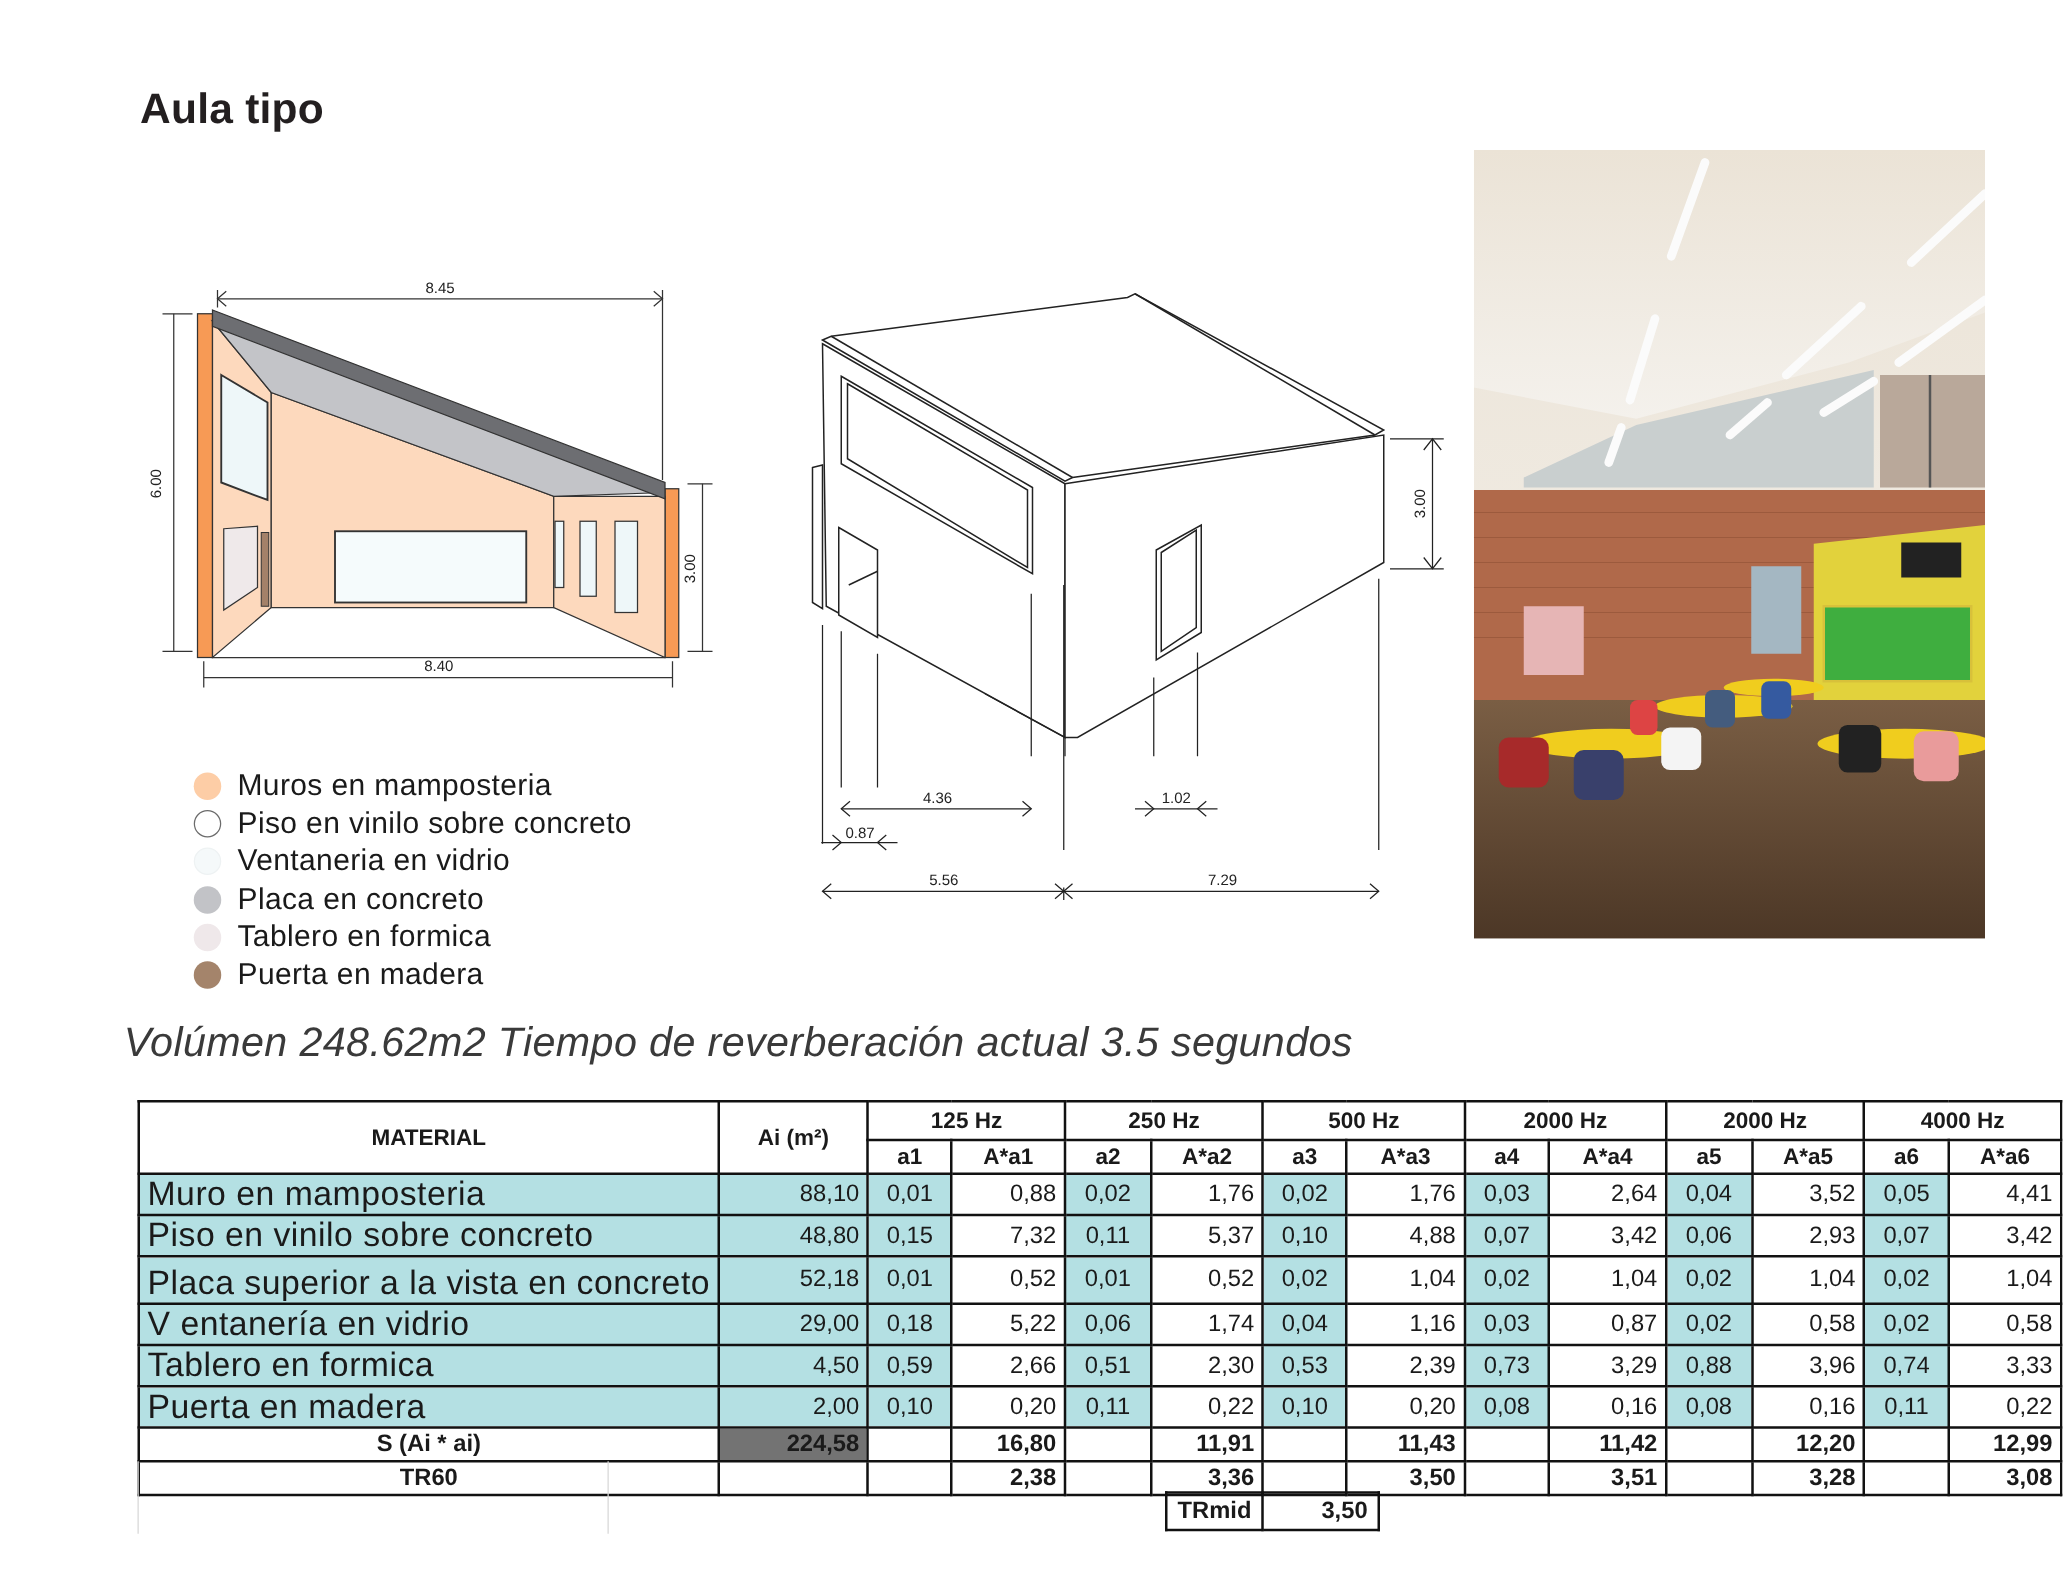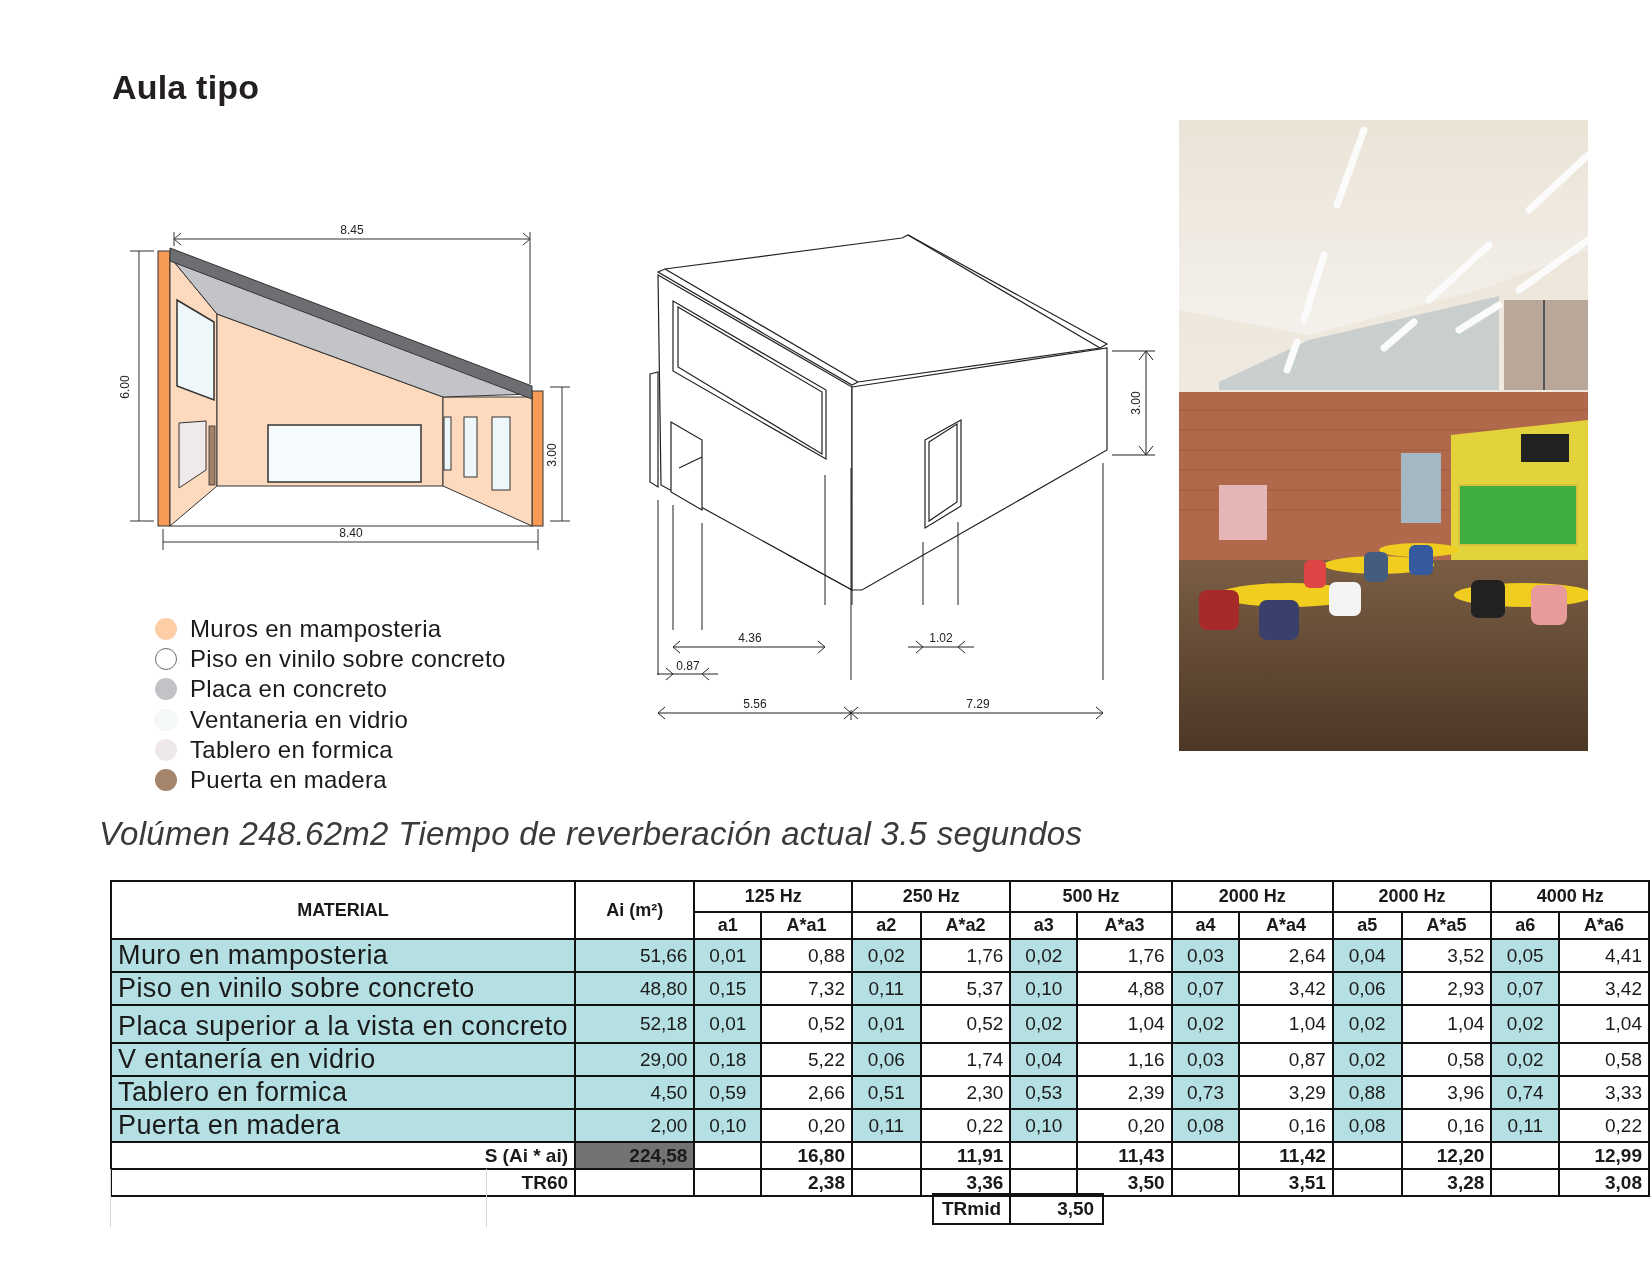--- a/index.html
+++ b/index.html
@@ -23,21 +23,21 @@
   table.acoustic td, table.acoustic th { border: 2.5px solid #111; padding: 0 6px; white-space: nowrap; overflow: hidden; }
   table.acoustic th { font-weight: bold; text-align: center; background: #fff; font-size: 18px; }
   .h1 { height: 31px; }
   .h2 { height: 27px; }
   .r { height: 27px; }
   .r-tall { height: 38px; }
   td.mat { background: #b4e0e3; font-size: 27px; letter-spacing: 0.4px; }
   td.ai { text-align: right; background: #b4e0e3; }
   td.coef { text-align: center; background: #b4e0e3; }
   td.prod { text-align: right; background: #fff; }
-  td.sum-label { text-align: right; font-weight: bold; background: #fff; }
+  td.sum-label { text-align: center; font-weight: bold; background: #fff; }
   td.sum-ai { text-align: right; font-weight: bold; background: #737373; }
   td.bold-r { text-align: right; font-weight: bold; }
   td.blank { background: #fff; }
 
   .under-lines { position: absolute; left: 110px; top: 1169px; width: 377px; height: 58px; border-left: 1px solid #d8d8d8; border-right: 1px solid #d8d8d8; }
 
   .trmid { position: absolute; left: 932px; top: 1193px; border-collapse: collapse; font-size: 19px; padding-left: 44px; }
   .trmid td { border: 2.5px solid #111; height: 30px; font-weight: bold; padding: 0 8px; }
   .trmid td.lab { width: 73px; text-align: right; }
   .trmid td.val { width: 93px; text-align: right; }
@@ -265,26 +265,26 @@
 <div class="legend">
   <div class="legend-item">
     <span class="legend-swatch" style="background:#fdcda6;"></span>
     <span class="legend-label">Muros en mamposteria</span>
   </div>
   <div class="legend-item">
     <span class="legend-swatch" style="background:#ffffff; border:1.5px solid #6b6b6b;"></span>
     <span class="legend-label">Piso en vinilo sobre concreto</span>
   </div>
   <div class="legend-item">
+    <span class="legend-swatch" style="background:#f5f9fa; border:1px solid #eef2f3;"></span>
+    <span class="legend-label">Ventaneria en vidrio</span>
+  </div>
+  <div class="legend-item">
     <span class="legend-swatch" style="background:#c2c3c7;"></span>
     <span class="legend-label">Placa en concreto</span>
-  </div>
-  <div class="legend-item">
-    <span class="legend-swatch" style="background:#f5f9fa; border:1px solid #eef2f3;"></span>
-    <span class="legend-label">Ventaneria en vidrio</span>
   </div>
   <div class="legend-item">
     <span class="legend-swatch" style="background:#efe8ea;"></span>
     <span class="legend-label">Tablero en formica</span>
   </div>
   <div class="legend-item">
     <span class="legend-swatch" style="background:#a4846b;"></span>
     <span class="legend-label">Puerta en madera</span>
   </div>
 </div>
@@ -329,21 +329,21 @@
     <th>a4</th>
     <th>A*a4</th>
     <th>a5</th>
     <th>A*a5</th>
     <th>a6</th>
     <th>A*a6</th>
   </tr>
 
   <tr class="r">
     <td class="mat">Muro en mamposteria</td>
-    <td class="ai">51,66</td>
+    <td class="ai">88,10</td>
     <td class="coef">0,01</td>
     <td class="prod">0,88</td>
     <td class="coef">0,02</td>
     <td class="prod">1,76</td>
     <td class="coef">0,02</td>
     <td class="prod">1,76</td>
     <td class="coef">0,03</td>
     <td class="prod">2,64</td>
     <td class="coef">0,04</td>
     <td class="prod">3,52</td>

